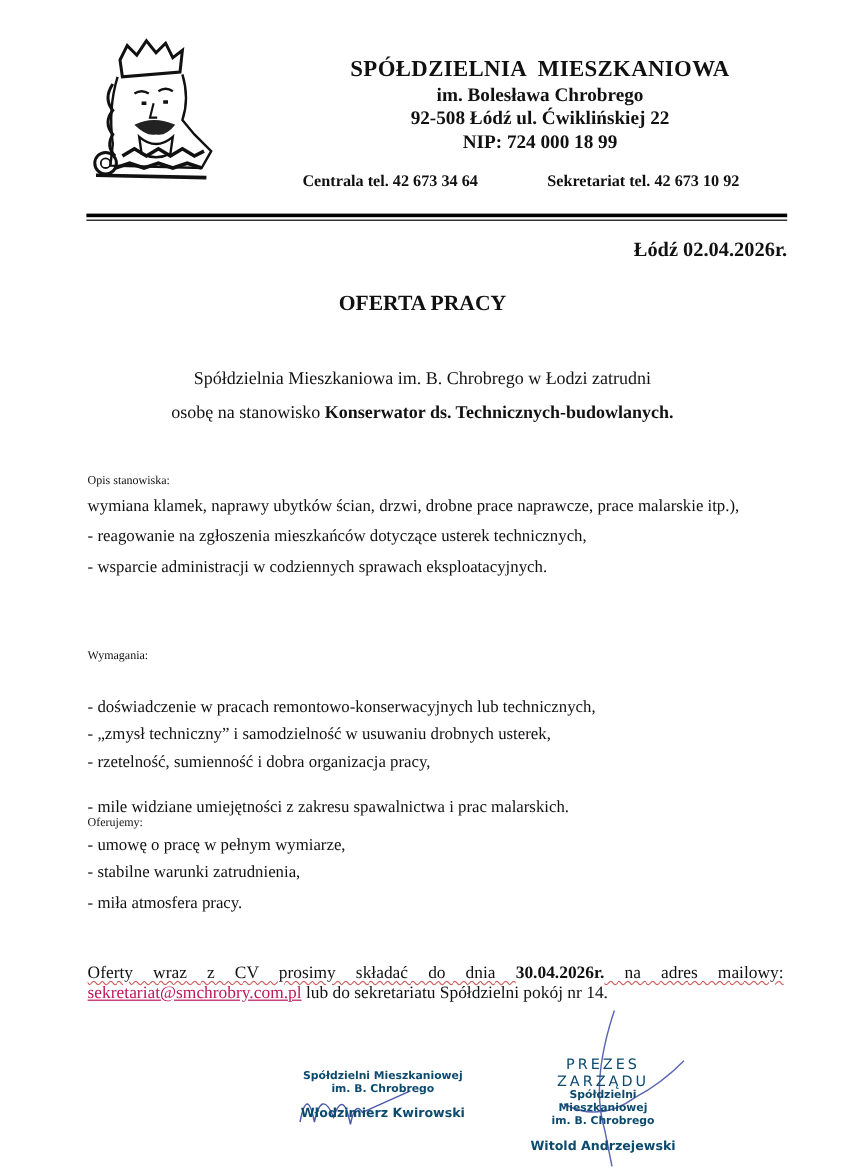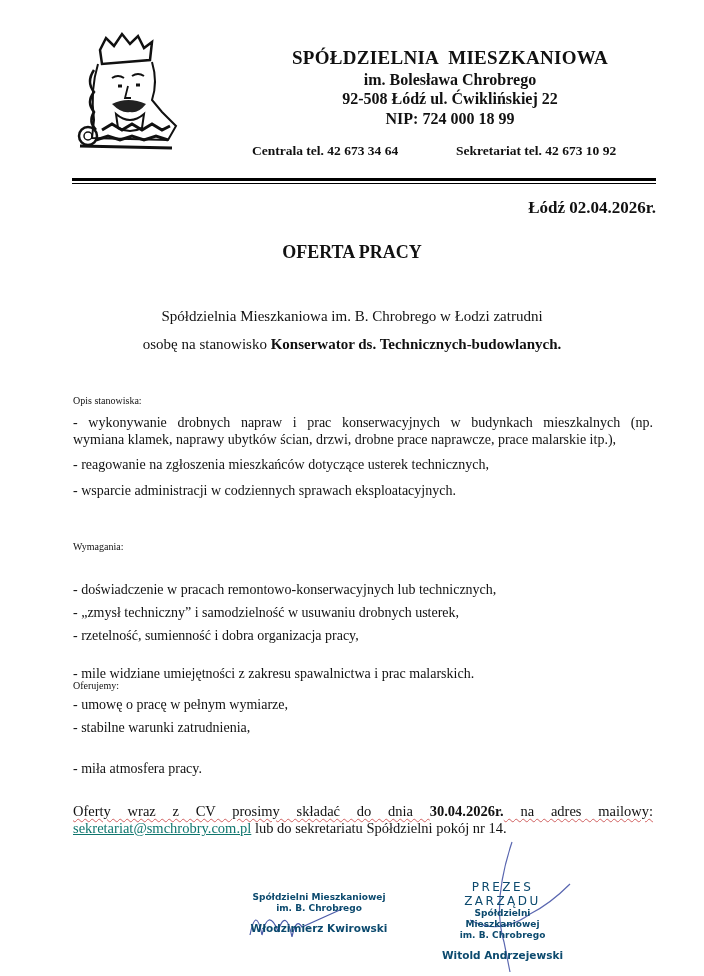--- a/index.html
+++ b/index.html
@@ -24,21 +24,21 @@
     .title { left: 0; width: 704px; top: 242px; text-align: center; font-size: 18px; font-weight: bold; }
     .intro { left: 0; width: 704px; text-align: center; font-size: 15px; }
     .intro1 { top: 308px; }
     .intro2 { top: 336px; }
     .intro2 b { font-weight: bold; }
     .section { left: 73px; width: 580px; font-size: 14px; }
     .sec-head { font-weight: normal; font-size: 10px; }
     .para { margin: 0; line-height: 17px; }
     .justify { text-align: justify; text-align-last: justify; }
     .footer { left: 73px; width: 580px; top: 803px; font-size: 14.5px; line-height: 17px; }
-    .footer a { color: #0f766e; text-decoration: underline; }
+    .footer a { color: #be185d; text-decoration: underline; }
     .squig { text-decoration: underline wavy #d06060; text-decoration-thickness: 1px; text-underline-offset: 2px; }
     .stamp { color: #0c4a6e; font-family: "DejaVu Sans", sans-serif; text-align: center; }
     .stamp .s-title { font-weight: bold; font-size: 12px; }
     .stamp .s-sub { font-size: 9px; font-weight: bold; line-height: 11px; }
     .stamp .s-name { font-size: 10.5px; font-weight: bold; margin-top: 8px; }
     .stamp1 { left: 244px; top: 892px; width: 150px; }
     .stamp2 { left: 440px; top: 880px; width: 125px; }
     .stamp2 .s-title { letter-spacing: 2.5px; font-weight: normal; }
     .sig { position: absolute; left: 0; top: 0; }
   </style>
@@ -77,38 +77,37 @@
 
 <div class="abs title">OFERTA PRACY</div>
 
 <div class="abs intro intro1">Spółdzielnia Mieszkaniowa im. B. Chrobrego w Łodzi zatrudni</div>
 <div class="abs intro intro2">
   <span style="white-space:pre;">osobę na stanowisko </span><b>Konserwator ds. Technicznych-budowlanych.</b>
 </div>
 
 <div class="abs section" style="top:395px;">
   <div class="sec-head" style="margin-bottom:8px;">Opis stanowiska:</div>
-  <p class="para justify">- wykonywanie drobnych napraw i prac konserwacyjnych w budynkach mieszkalnych (np.</p>
   <p class="para" style="margin-bottom:8px;">wymiana klamek, naprawy ubytków ścian, drzwi, drobne prace naprawcze, prace malarskie itp.),</p>
   <p class="para" style="margin-bottom:9px;">- reagowanie na zgłoszenia mieszkańców dotyczące usterek technicznych,</p>
   <p class="para">- wsparcie administracji w codziennych sprawach eksploatacyjnych.</p>
 </div>
 
 <div class="abs section" style="top:541px;">
   <div class="sec-head" style="margin-bottom:5px;">Wymagania:</div>
   <p class="para" style="margin-bottom:6px;margin-top:29px;">- doświadczenie w pracach remontowo-konserwacyjnych lub technicznych,</p>
   <p class="para" style="margin-bottom:6px;">- „zmysł techniczny” i samodzielność w usuwaniu drobnych usterek,</p>
   <p class="para" style="margin-bottom:21px;">- rzetelność, sumienność i dobra organizacja pracy,</p>
   <p class="para">- mile widziane umiejętności z zakresu spawalnictwa i prac malarskich.</p>
 </div>
 
 <div class="abs section" style="top:680px;">
   <div class="sec-head" style="margin-bottom:5px;">Oferujemy:</div>
   <p class="para" style="margin-bottom:6px;">- umowę o pracę w pełnym wymiarze,</p>
-  <p class="para" style="margin-bottom:24px;">- stabilne warunki zatrudnienia,</p>
+  <p class="para" style="margin-bottom:9px;">- stabilne warunki zatrudnienia,</p>
   <p class="para">- miła atmosfera pracy.</p>
 </div>
 
 <div class="abs footer">
   <div class="justify">
     <span class="squig" style="white-space:pre-wrap;">Oferty wraz z CV prosimy składać do dnia </span><b>30.04.2026r.</b><span class="squig" style="white-space:pre-wrap;"> na adres mailowy:</span>
   </div>
   <div>
     <a href="#">sekretariat@smchrobry.com.pl</a><span style="white-space:pre;"> lub do sekretariatu Spółdzielni pokój nr 14.</span>
   </div>

